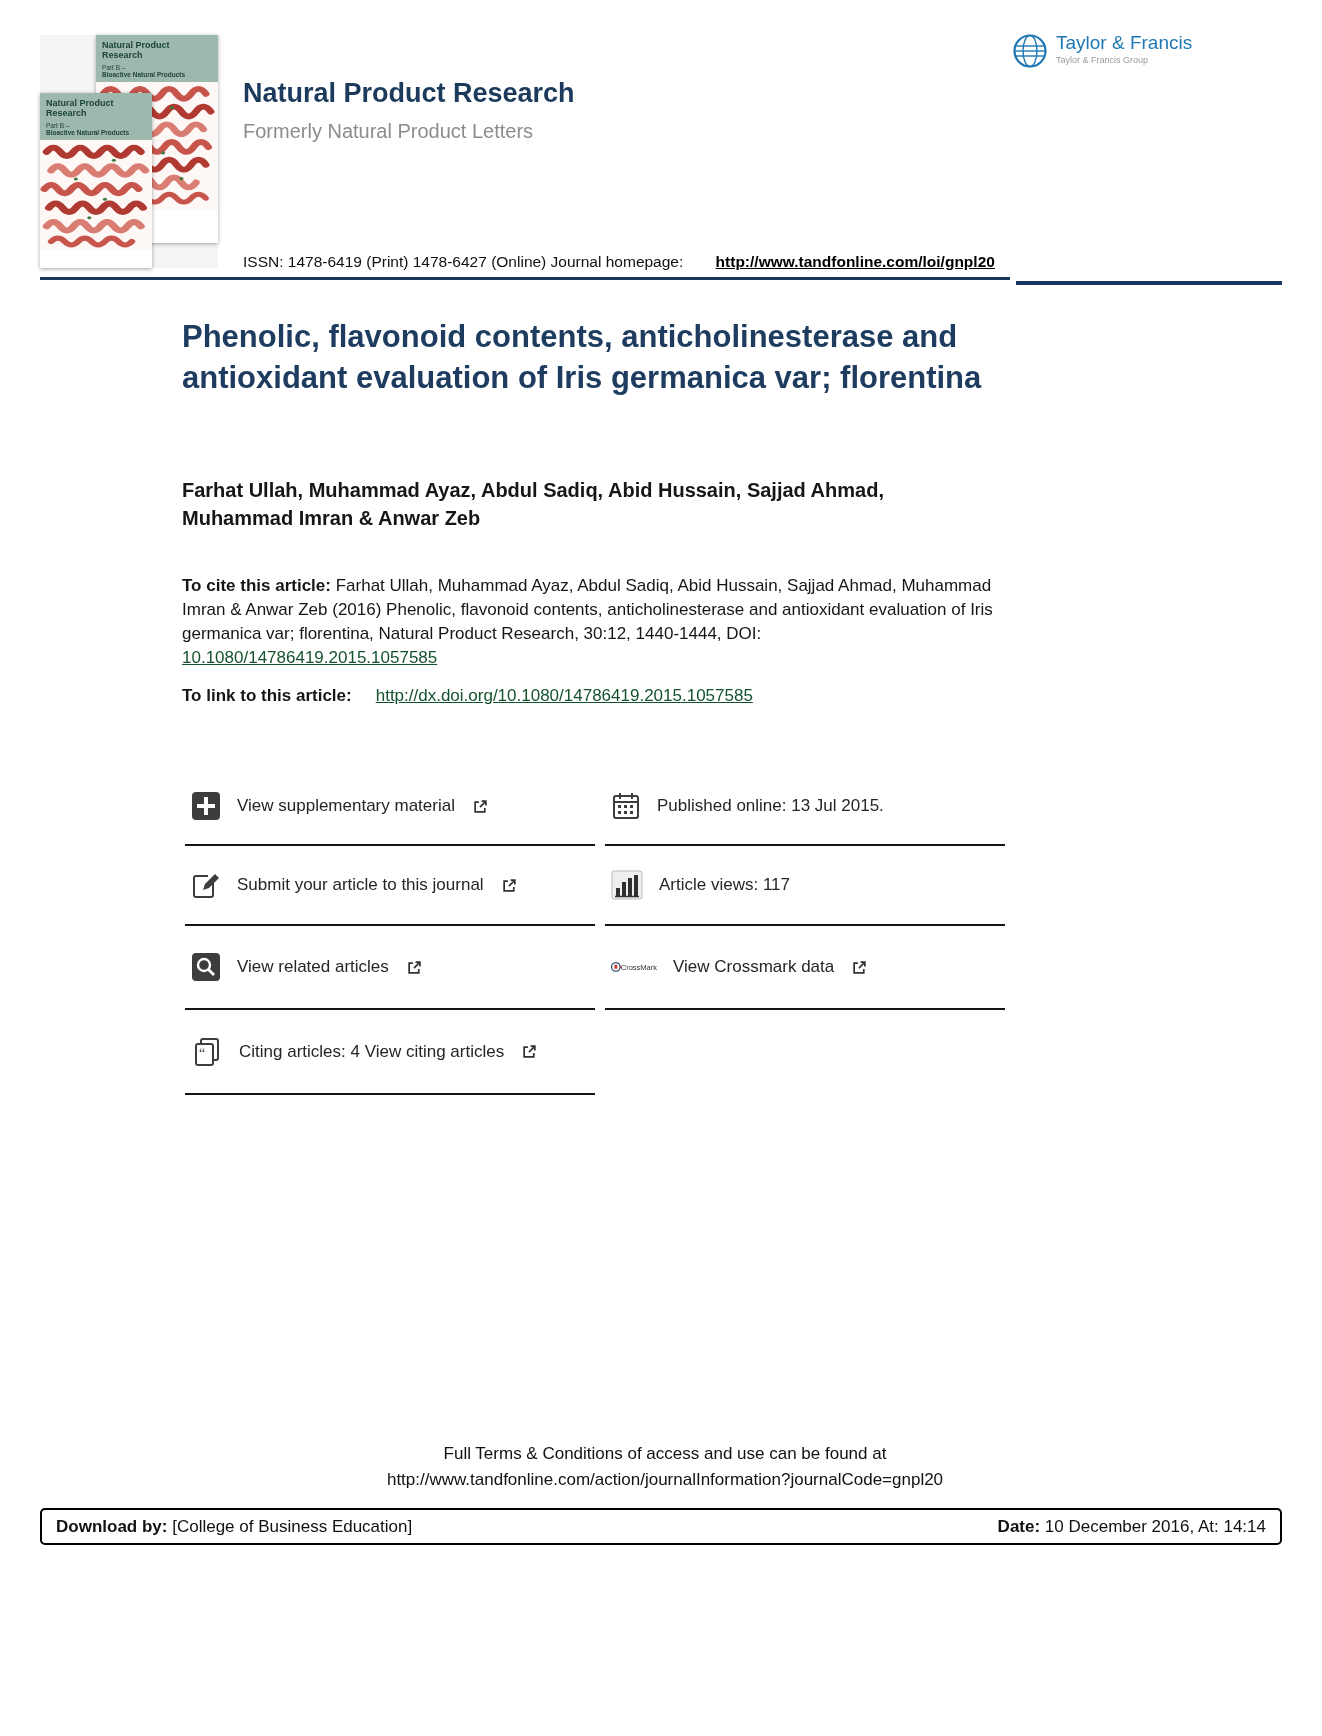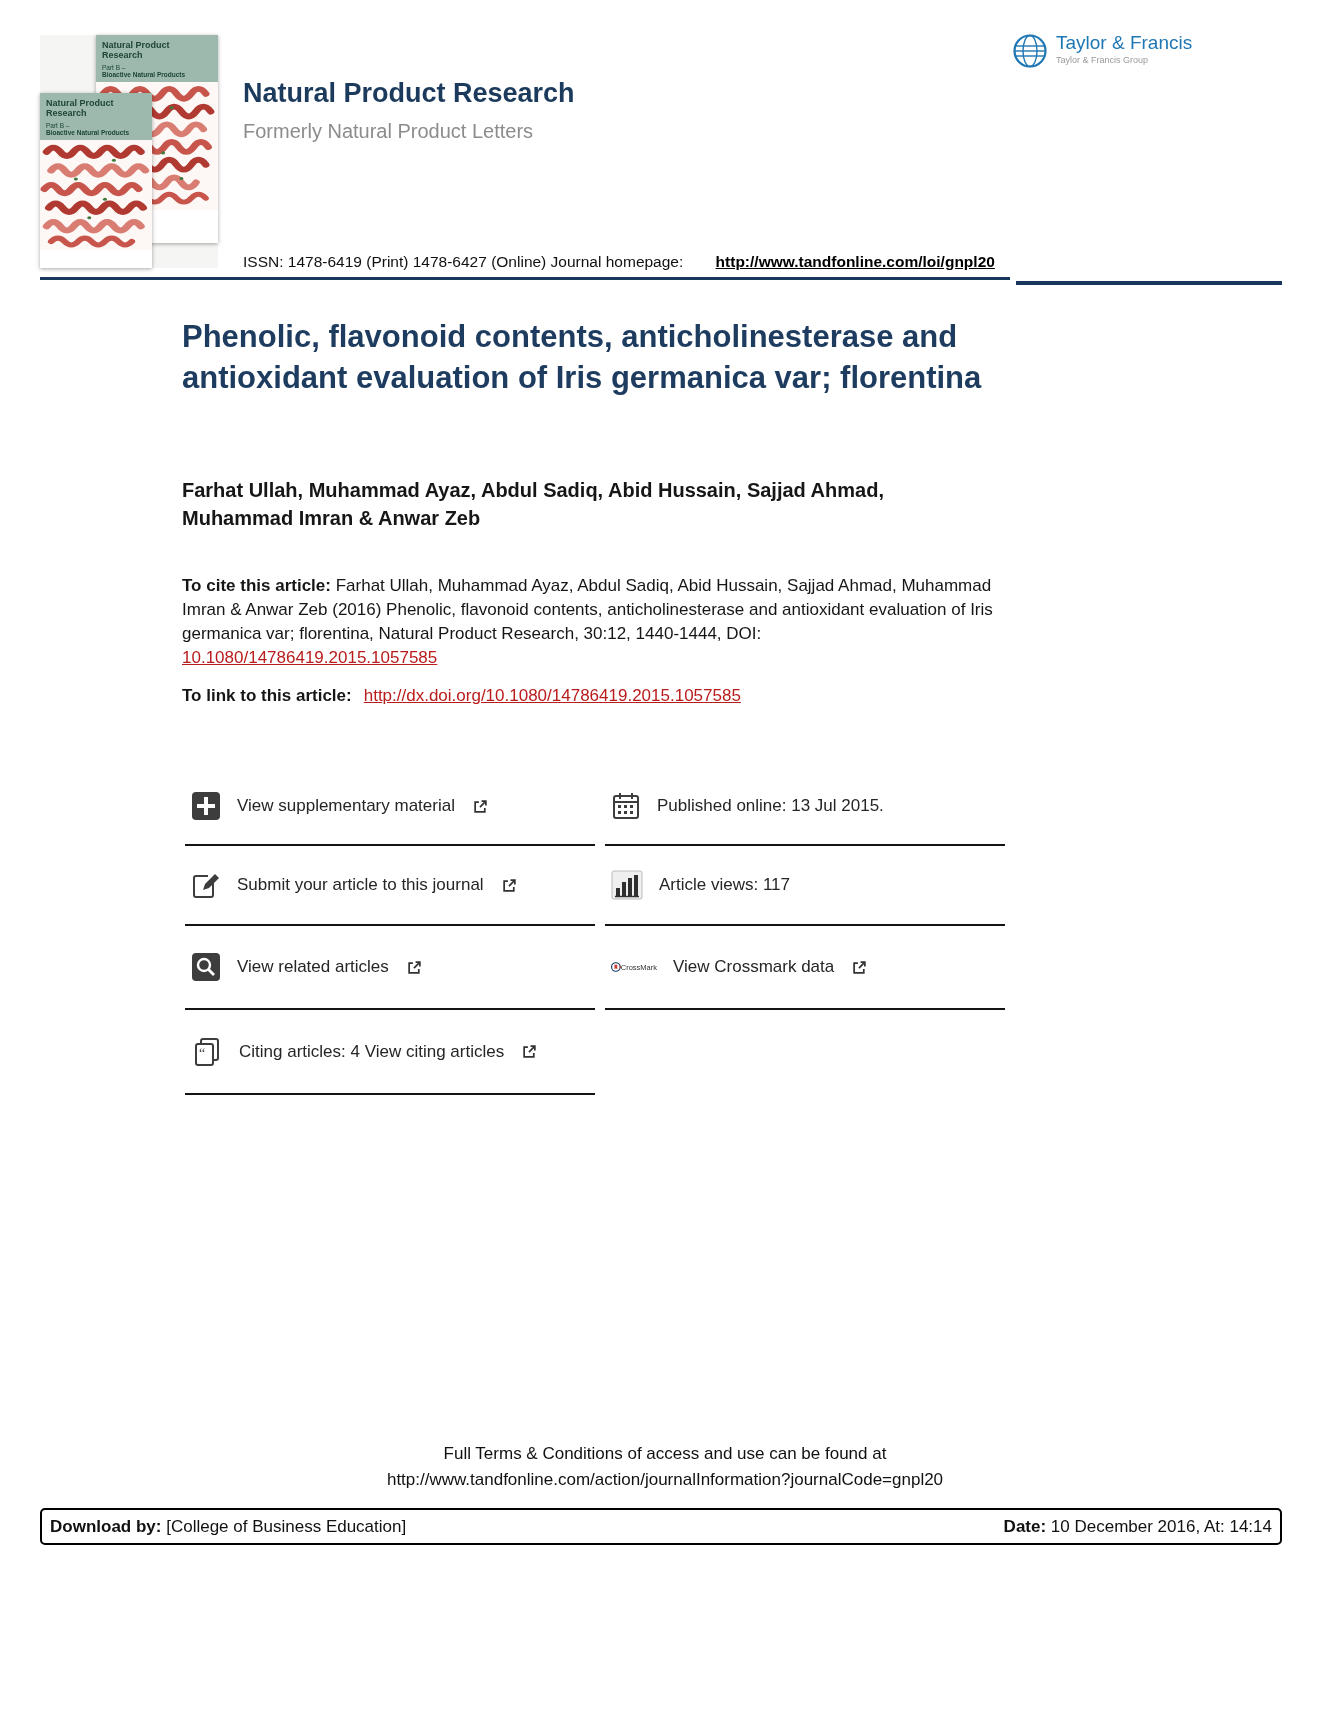--- a/index.html
+++ b/index.html
@@ -33,23 +33,23 @@
   .issn-line .homepage { font-weight: bold; color: #000; text-decoration: underline; padding-left: 28px; }
 
   .rule-main { position: absolute; left: 40px; top: 277px; width: 970px; height: 3px; background: #17375e; }
   .rule-right { position: absolute; left: 1016px; top: 281px; width: 266px; height: 4px; background: #17375e; }
 
   
   .article-title { position: absolute; left: 182px; top: 316px; width: 820px; font-size: 31px; line-height: 1.33; font-weight: bold; color: #1d3c5f; }
   .article-authors { position: absolute; left: 182px; top: 477px; width: 800px; font-size: 20px; font-weight: bold; color: #161616; line-height: 1.38; }
   .cite-block { position: absolute; left: 182px; top: 574px; width: 835px; font-size: 17px; line-height: 1.42; color: #161616; }
   .bold-label { font-weight: bold; }
-  .doi-link, .url-link { color: #b91c1c; text-decoration: underline; }
+  .doi-link, .url-link { color: #14532d; text-decoration: underline; }
   .link-line { position: absolute; left: 182px; top: 686px; font-size: 17px; color: #161616; }
-  .link-line .url-link { margin-left: 12px; }
+  .link-line .url-link { margin-left: 24px; }
 
   
   .cell { position: absolute; display: flex; align-items: center; gap: 16px; border-bottom: 2px solid #141414; padding-left: 6px; font-size: 17px; color: #262626; }
   .col-l { left: 185px; width: 410px; }
   .col-r { left: 605px; width: 400px; }
   .row1 { top: 768px; height: 78px; }
   .row2 { top: 846px; height: 80px; }
   .row3 { top: 926px; height: 84px; }
   .row4 { top: 1010px; height: 85px; }
   .cell .lbl { white-space: nowrap; }
@@ -59,21 +59,21 @@
   .crossmark-caption { font-size: 7.5px; color: #333; margin-top: 1px; }
 
   
   .terms { position: absolute; left: 4px; width: 1322px; text-align: center; font-size: 17px; color: #111; }
   .terms-1 { top: 1444px; }
   .terms-2 { top: 1470px; }
   .download-bar {
     position: absolute; left: 40px; top: 1508px; width: 1242px; height: 37px;
     border: 2px solid #000; border-radius: 5px;
     display: flex; align-items: center; justify-content: space-between;
-    padding: 0 8px; font-size: 17px; color: #111; background: #fff;
+    padding: 0 14px; font-size: 17px; color: #111; background: #fff;
   }
 </style>
 </head>
 <body>
 
 <div class="cover-wrap">
   <div class="cover cover-back">
     <div class="cover-head">
       <div class="cover-title">Natural Product Research</div>
       <div class="cover-part">Part B –</div>

